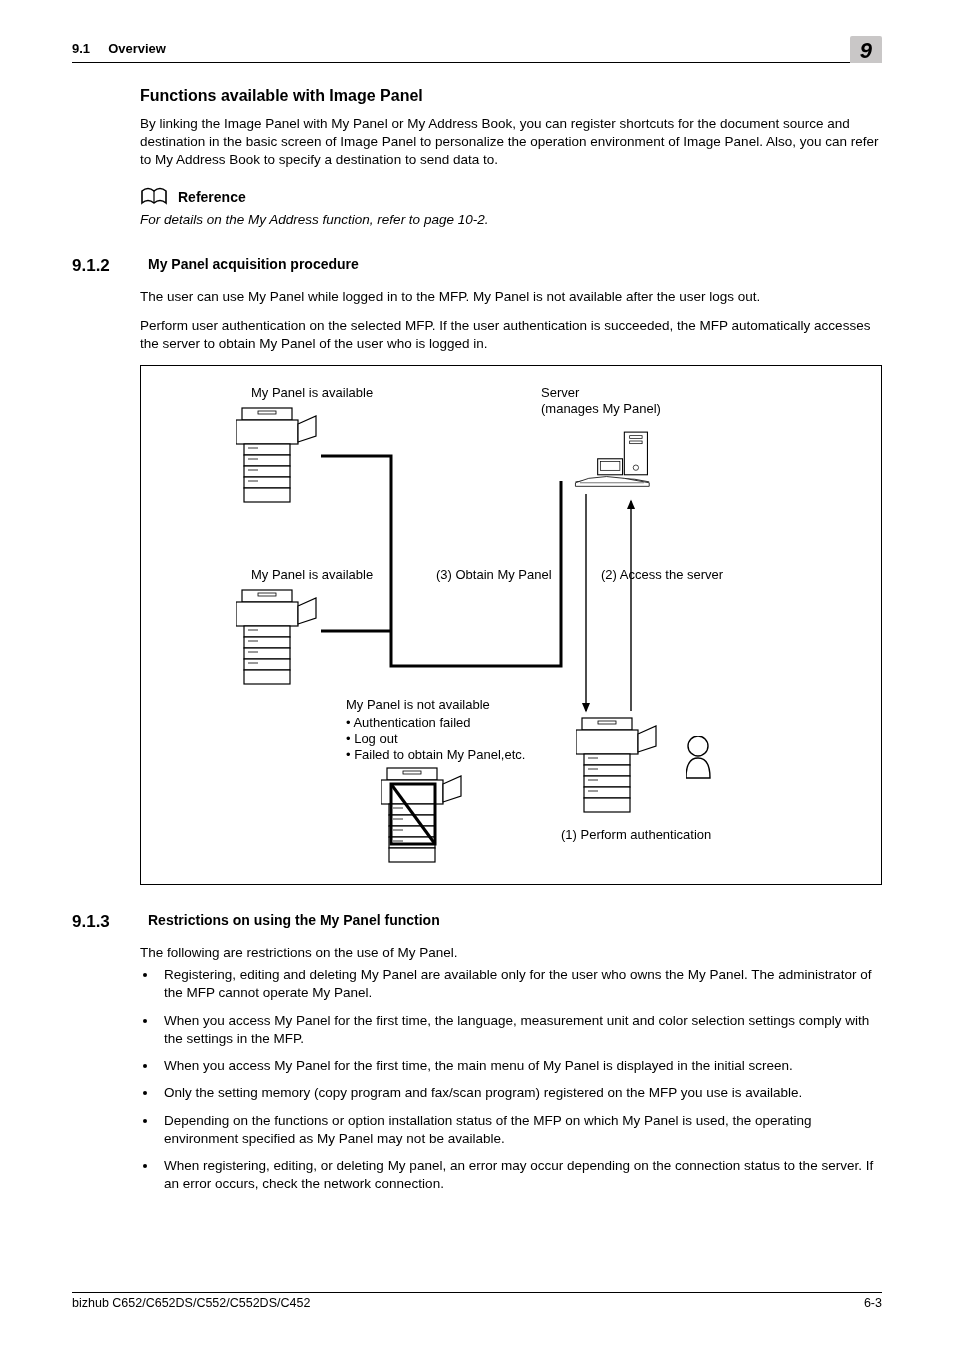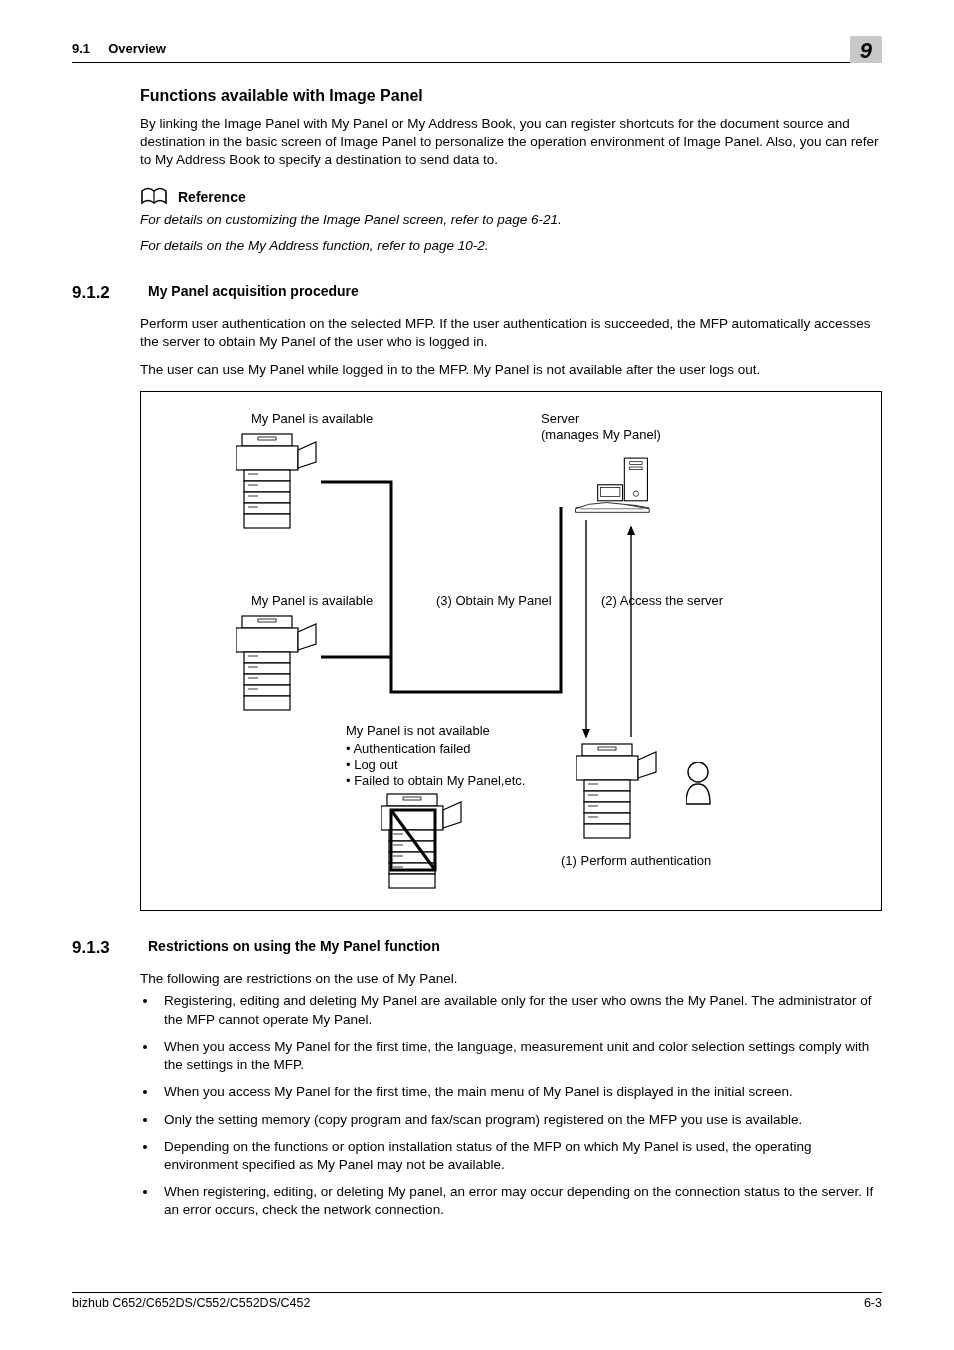--- a/index.html
+++ b/index.html
@@ -155,31 +155,30 @@
     <p class="body-p">By linking the Image Panel with My Panel or My Address Book, you can register shortcuts for the document source and destination in the basic screen of Image Panel to personalize the operation environment of Image Panel. Also, you can refer to My Address Book to specify a destination to send data to.</p>
 
     <div class="ref-row">
       <span class="book-icon">
         <svg width="30" height="20">
             <use href="#book-icon-shape"></use>
           </svg>
       </span>
       <span class="ref-label">Reference</span>
     </div>
-    <p class="ref-italic">For details on customizing the Image Panel screen, refer to page 6-21.</p>
     <p class="ref-italic">For details on the My Address function, refer to page 10-2.</p>
   </div>
 
   <div class="h2-row">
     <div class="h2-num">9.1.2</div>
     <div class="h2-title">My Panel acquisition procedure</div>
   </div>
   <div class="content-block">
+    <p class="body-p">The user can use My Panel while logged in to the MFP. My Panel is not available after the user logs out.</p>
     <p class="body-p">Perform user authentication on the selected MFP. If the user authentication is succeeded, the MFP automatically accesses the server to obtain My Panel of the user who is logged in.</p>
-    <p class="body-p">The user can use My Panel while logged in to the MFP. My Panel is not available after the user logs out.</p>
 
     <div class="diagram-box">
 
       <div class="abs" style="left:110px; top:18px;">My Panel is available</div>
       <div class="abs mfp" style="left:95px; top:40px;">
         <svg width="82" height="100">
             <use href="#mfp-shape"></use>
           </svg>
       </div>
 

